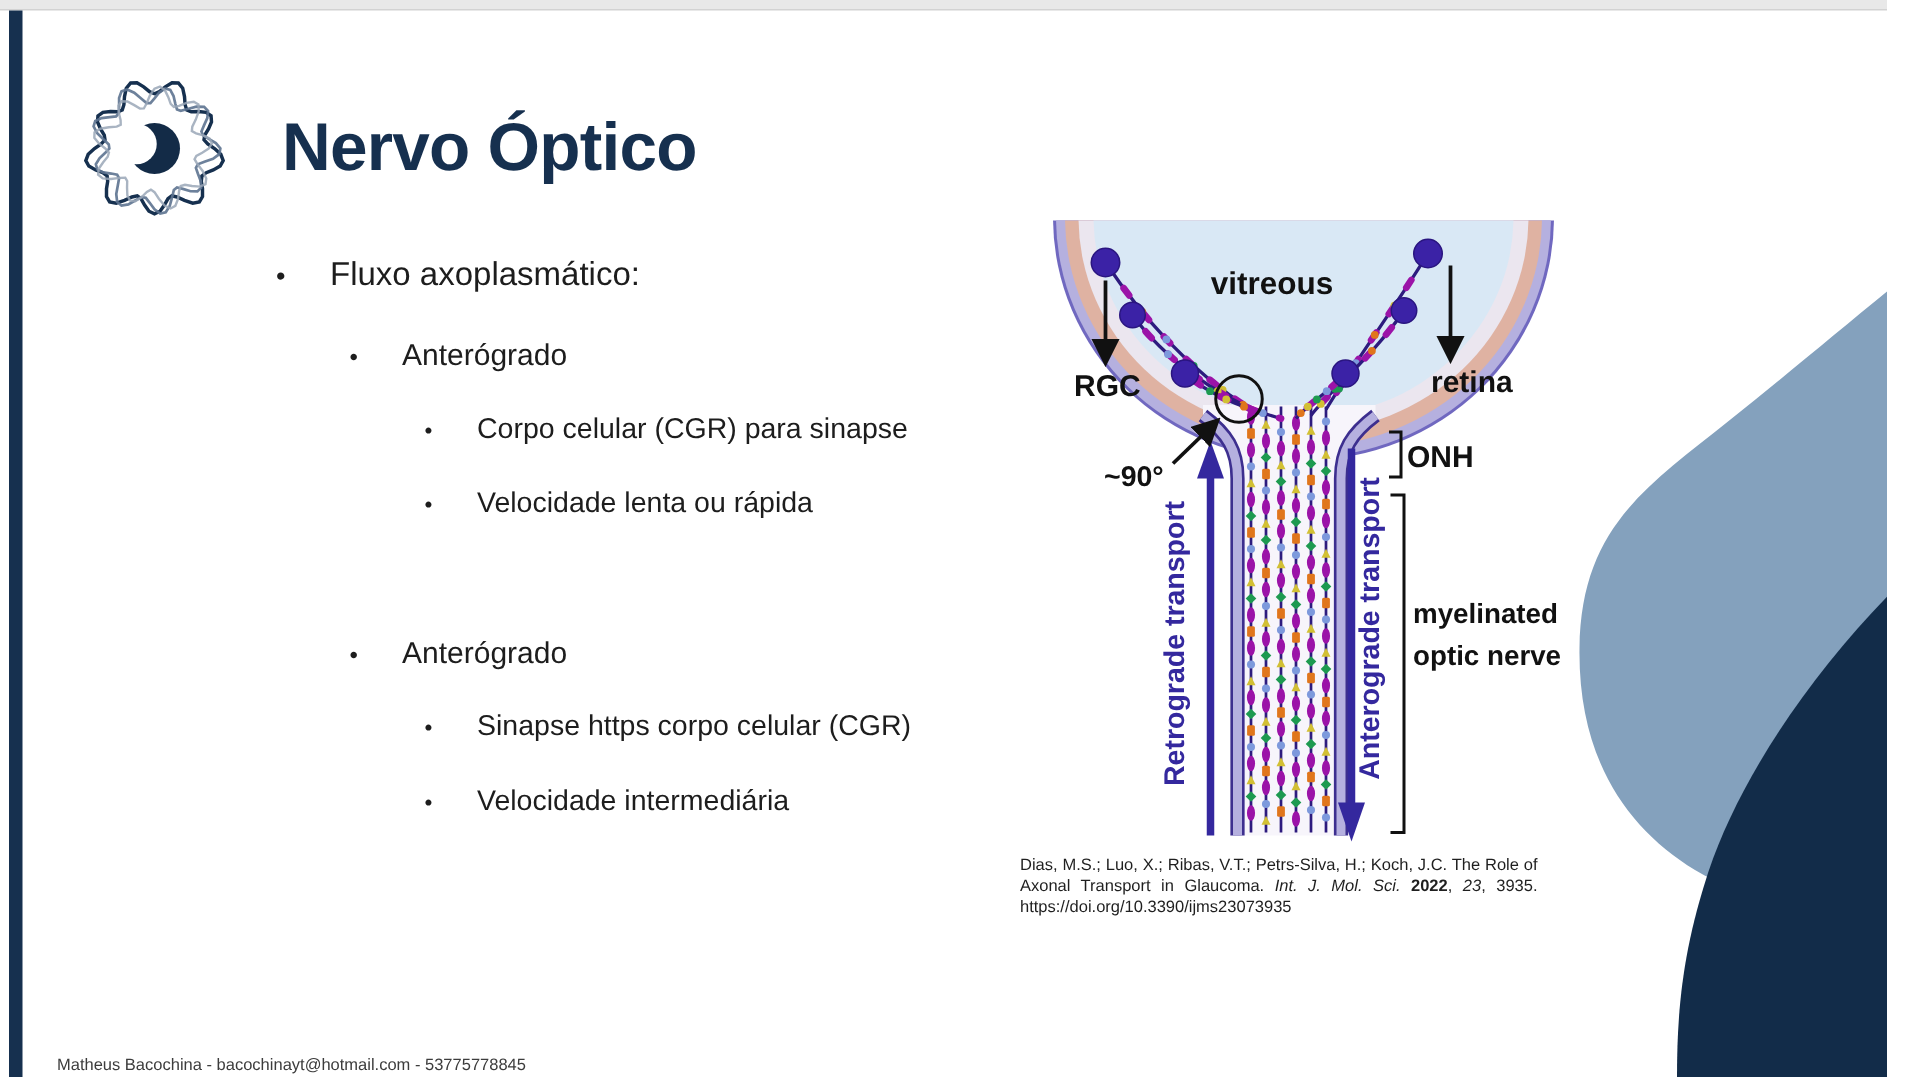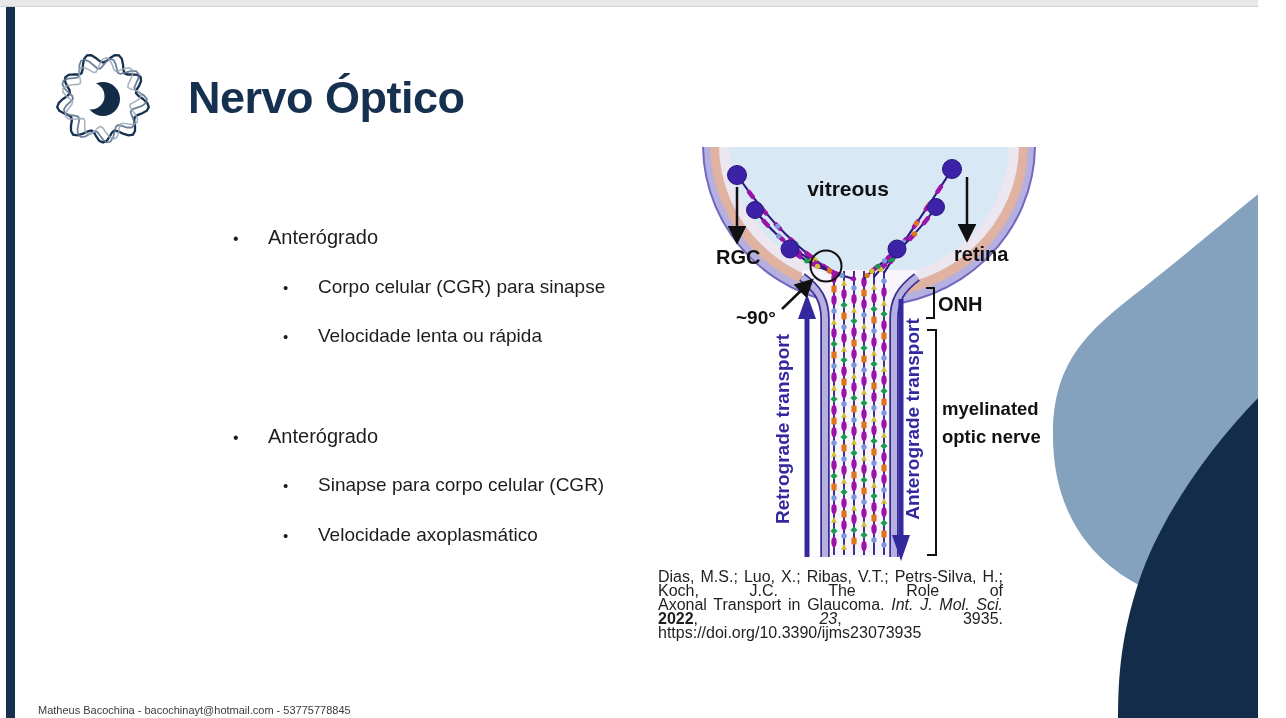--- a/index.html
+++ b/index.html
@@ -13,21 +13,21 @@
               color:#16304f;letter-spacing:-0.5px;}
   .bullet-row{position:absolute;color:#1d1d1d;white-space:nowrap;}
   .bullet-row .dot{display:inline-block;}
   .lvl1{left:184px;font-size:22px;}
   .lvl1 .dot{width:36px;font-size:18px;}
   .lvl2{left:233px;font-size:20px;}
   .lvl2 .dot{width:35px;font-size:16px;}
   .lvl3{left:283px;font-size:19px;}
   .lvl3 .dot{width:35px;font-size:15px;}
   #diagram{position:absolute;left:698px;top:147px;width:344px;height:420px;}
-  #citation{position:absolute;left:658px;top:570px;width:345px;font-size:16px;
+  #citation{position:absolute;left:680px;top:570px;width:345px;font-size:11px;
             line-height:14px;color:#1f1f1f;}
   .cit-just{text-align:justify;text-align-last:justify;}
   #citation i{}
   #citation b{font-weight:bold;}
   #right-art{position:absolute;left:1040px;top:0;width:246px;height:718px;}
   #footer{position:absolute;left:38px;top:704px;font-size:11px;color:#3c3c3c;}
   svg text{font-family:"Liberation Sans",sans-serif;}
 </style>
 </head>
 <body>
@@ -43,37 +43,40 @@
         <path d="M100.0,60.0L104.2,63.9L105.8,68.1L103.8,71.7L99.2,74.3L94.5,76.1L91.6,78.3L91.2,81.8L92.0,86.8L92.0,92.0L89.9,95.6L85.5,96.4L80.0,94.6L75.0,92.3L71.5,91.5L69.0,93.5L66.6,97.7L63.7,101.8L60.0,103.5L56.3,101.8L53.4,97.7L51.0,93.5L48.5,91.5L45.0,92.3L40.0,94.6L34.5,96.4L30.1,95.6L28.0,92.0L28.0,86.8L28.8,81.8L28.4,78.3L25.5,76.1L20.8,74.3L16.2,71.7L14.2,68.1L15.8,63.9L20.0,60.0L24.5,56.9L27.0,54.2L26.5,51.0L24.0,46.9L22.0,42.3L22.3,38.3L25.6,35.9L30.7,35.4L35.5,35.5L38.5,34.3L39.6,30.8L40.0,25.4L41.2,19.8L44.1,16.3L48.3,16.2L52.8,18.9L56.7,22.1L60.0,23.5L63.3,22.1L67.2,18.9L71.7,16.2L75.9,16.3L78.8,19.8L80.0,25.4L80.4,30.8L81.5,34.3L84.5,35.5L89.3,35.4L94.4,35.9L97.7,38.2L98.0,42.3L96.0,46.9L93.5,51.0L93.0,54.2L95.5,56.9L100.0,60.0Z" fill="none" stroke="#16304f" stroke-width="2.3" opacity="1"></path>
         <path d="M103.9,60.0L103.2,63.8L99.0,66.9L93.3,68.9L88.9,70.5L87.6,72.9L88.9,76.7L90.8,81.6L91.1,86.1L88.6,88.6L84.0,88.5L78.9,86.9L75.0,86.0L72.9,87.7L71.8,92.3L70.2,98.2L67.5,102.5L63.8,103.4L60.0,100.6L56.8,96.2L54.2,92.9L51.3,92.4L47.4,94.5L42.6,97.3L38.0,98.1L35.1,95.6L34.5,90.3L35.6,84.4L36.4,79.8L35.1,77.5L31.1,76.7L25.9,75.9L21.8,73.9L20.9,70.5L23.3,66.5L27.2,62.9L29.9,60.0L29.5,57.3L26.1,54.0L21.8,49.8L19.4,45.2L20.5,41.6L24.8,39.7L30.2,39.1L34.4,38.6L36.3,36.3L36.4,31.9L36.4,26.3L38.0,21.9L41.7,20.7L46.5,22.8L51.1,26.7L54.7,29.7L57.3,29.7L60.0,26.6L63.3,22.5L67.1,20.0L70.5,20.9L72.7,25.0L73.9,30.2L75.0,34.0L77.5,34.9L82.1,33.7L87.9,32.1L93.1,32.2L95.7,35.0L95.2,39.7L93.0,44.6L91.3,48.6L92.4,51.3L96.2,53.6L100.9,56.4L103.9,60.0Z" fill="none" stroke="#5d7390" stroke-width="1.8" opacity="0.9"></path>
         <path d="M96.2,60.0L91.8,62.8L87.9,64.9L86.7,67.1L88.6,70.4L92.1,75.0L94.5,79.9L94.0,83.8L90.3,85.4L85.0,85.0L80.3,84.2L77.5,85.0L76.4,88.4L75.7,93.6L73.9,98.2L70.7,100.0L66.7,98.0L62.9,93.5L60.0,89.1L57.6,87.4L54.9,89.0L51.3,92.5L47.2,95.1L43.8,94.8L41.9,91.3L41.7,86.2L41.8,81.7L40.5,79.5L36.7,79.6L31.0,80.3L25.5,79.9L22.4,77.5L22.8,73.5L25.8,69.2L28.8,65.5L29.6,62.7L27.2,60.0L23.1,56.8L19.9,52.9L20.0,49.3L23.8,46.8L29.6,45.8L34.8,45.4L37.5,44.2L37.4,41.1L36.2,36.2L36.0,31.4L38.0,28.5L41.9,28.7L46.5,31.1L50.3,33.4L52.9,33.3L54.7,30.0L56.9,24.7L60.0,20.1L63.6,18.7L66.9,21.1L69.2,25.8L70.8,30.3L72.9,32.3L76.4,31.6L81.3,29.6L86.2,28.8L89.3,30.7L89.5,35.2L87.5,40.7L85.2,45.4L84.9,48.4L87.7,49.9L92.5,51.3L96.8,53.5L98.3,56.6L96.2,60.0Z" fill="none" stroke="#9aa7b7" stroke-width="1.6" opacity="0.85"></path>
       </g>
     <circle cx="60" cy="60" r="17" fill="#132b47"></circle>
     <circle cx="48" cy="57" r="13.5" fill="#ffffff"></circle>
   </svg>
 
   <div id="page-title">Nervo Óptico</div>
 
+  <div class="bullet-row lvl1" style="top:170px">
+    <span class="dot">•</span><span>Fluxo axoplasmático:</span>
+  </div>
   <div class="bullet-row lvl2" style="top:226px">
     <span class="dot">•</span><span>Anterógrado</span>
   </div>
   <div class="bullet-row lvl3" style="top:325px">
     <span class="dot">•</span><span>Velocidade lenta ou rápida</span>
   </div>
   <div class="bullet-row lvl3" style="top:276px">
     <span class="dot">•</span><span>Corpo celular (CGR) para sinapse</span>
   </div>
   <div class="bullet-row lvl2" style="top:425px">
     <span class="dot">•</span><span>Anterógrado</span>
   </div>
   <div class="bullet-row lvl3" style="top:474px">
-    <span class="dot">•</span><span>Sinapse para corpo celular (CGR)</span>
+    <span class="dot">•</span><span>Sinapse https corpo celular (CGR)</span>
   </div>
   <div class="bullet-row lvl3" style="top:524px">
-    <span class="dot">•</span><span>Velocidade axoplasmático</span>
+    <span class="dot">•</span><span>Velocidade intermediária</span>
   </div>
 
   <svg id="diagram" viewBox="0 0 344 420">
     <defs>
       <marker id="ah" viewBox="0 0 10 10" refX="8" refY="5" markerWidth="7.5" markerHeight="7.5" orient="auto-start-reverse">
         <path d="M0,0 L10,5 L0,10 z" fill="#111"></path>
       </marker>
     </defs>
 
     <g>

